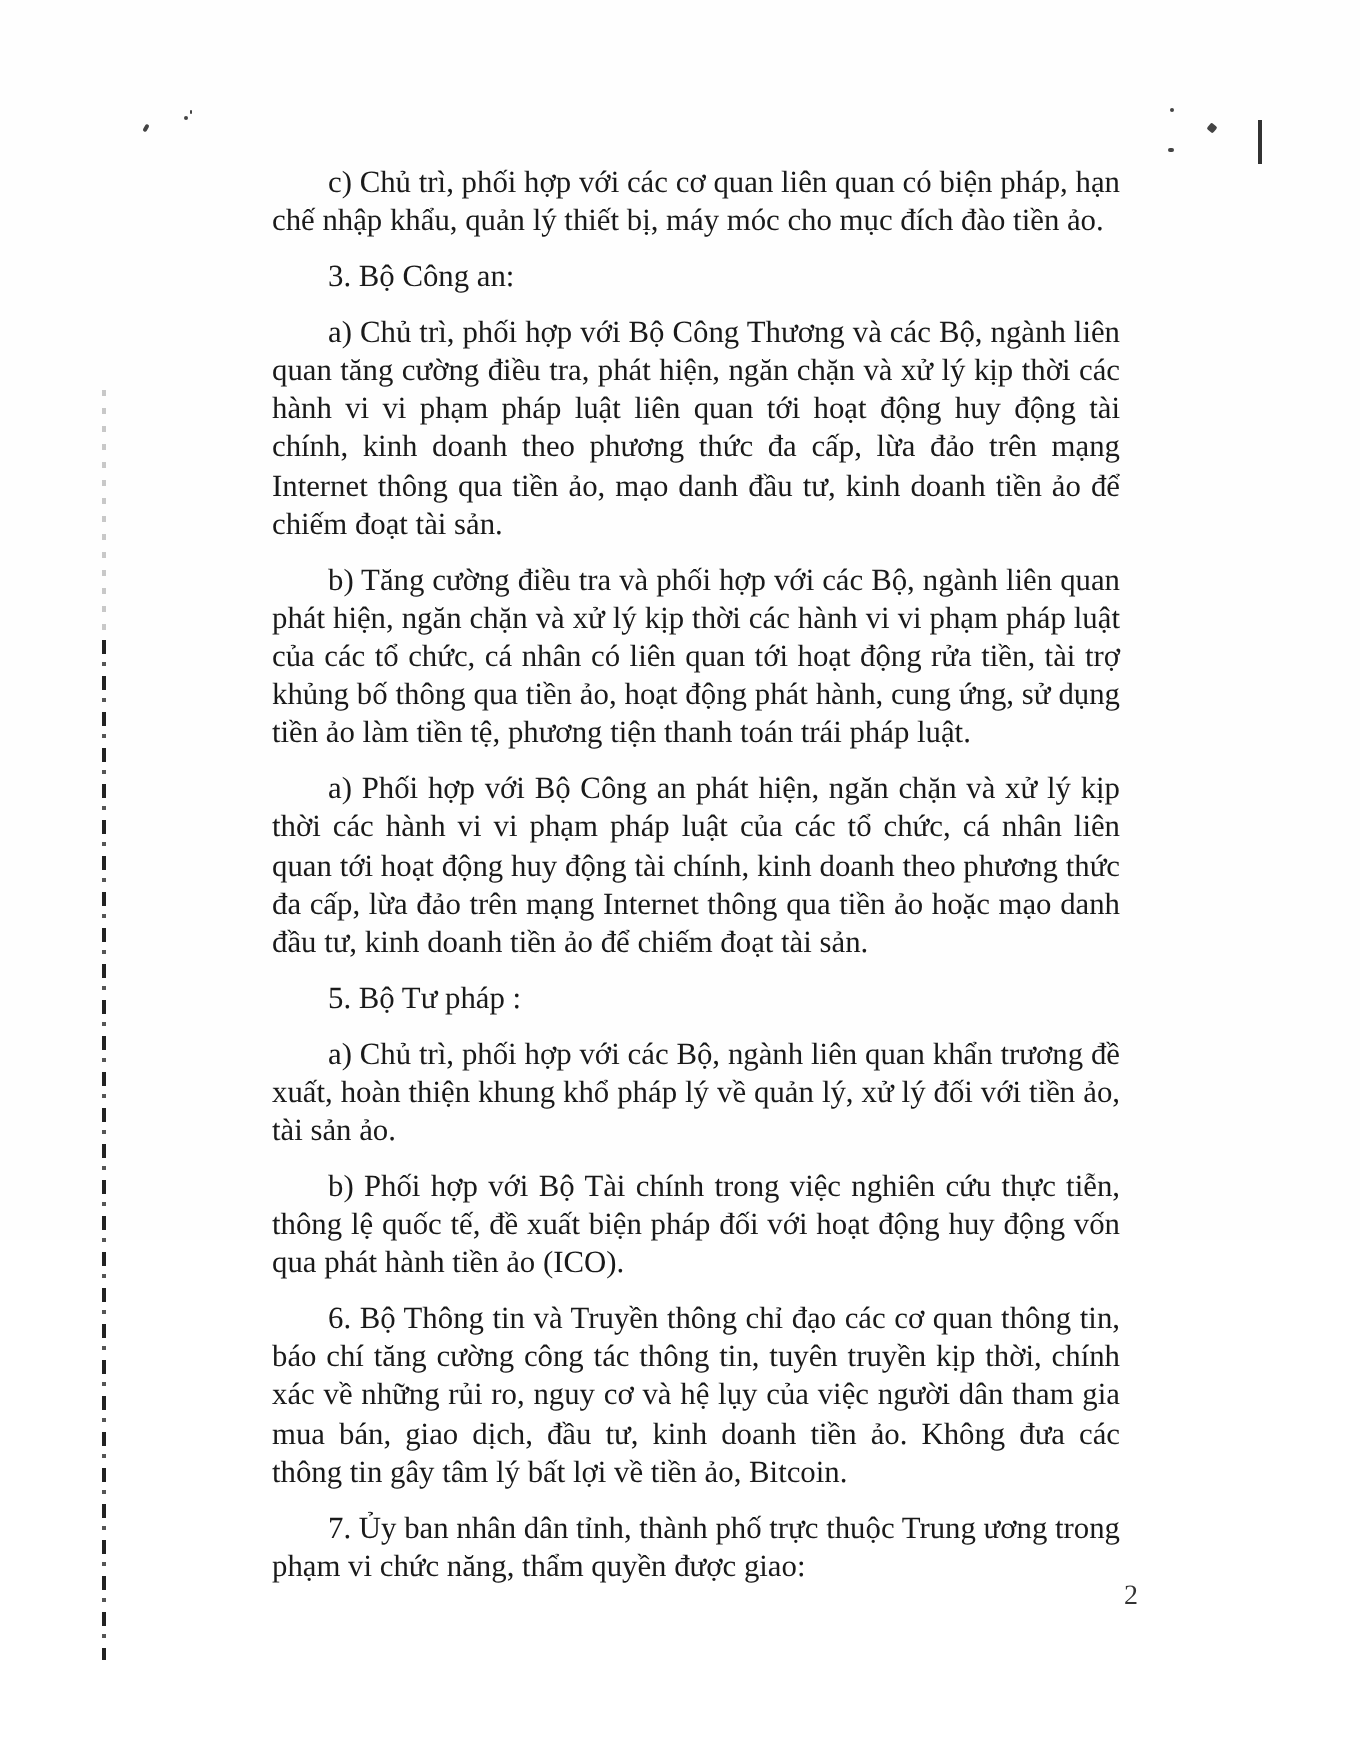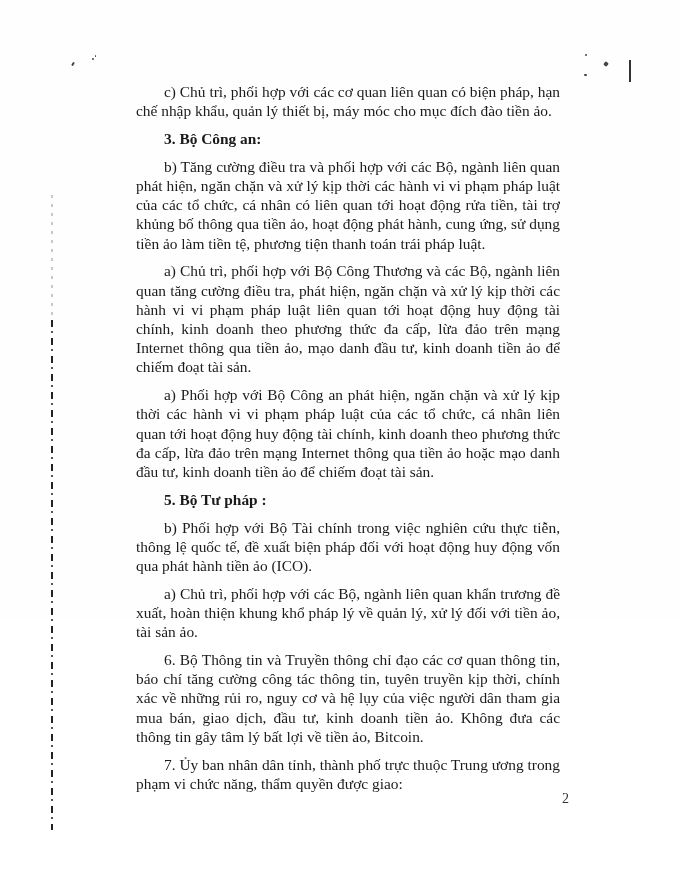--- a/index.html
+++ b/index.html
@@ -30,21 +30,20 @@
       line-height: 19.2px;
     }
     .para {
       margin: 0 0 8.6px 0;
       text-align: justify;
       text-indent: 28px;
     }
     .heading {
       margin: 0 0 8.6px 0;
       text-indent: 28px;
-      font-weight: bold;
     }
     .page-number {
       position: absolute;
       left: 562px;
       top: 791px;
       font-size: 14px;
       color: #333;
     }
     
     .margin-line {
@@ -86,25 +85,25 @@
   <div class="speck" style="left:584px;top:74px;width:3px;height:2px;"></div>
   <div class="speck" style="left:585px;top:54px;width:2px;height:2px;"></div>
   <div class="right-edge"></div>
 
   <div class="margin-line faint" style="top:195px;height:125px;"></div>
   <div class="margin-line" style="top:320px;height:510px;"></div>
 
   <div class="content">
     <p class="para">c) Chủ trì, phối hợp với các cơ quan liên quan có biện pháp, hạn chế nhập khẩu, quản lý thiết bị, máy móc cho mục đích đào tiền ảo.</p>
     <p class="heading">3. Bộ Công an:</p>
+    <p class="para">a) Chủ trì, phối hợp với Bộ Công Thương và các Bộ, ngành liên quan tăng cường điều tra, phát hiện, ngăn chặn và xử lý kịp thời các hành vi vi phạm pháp luật liên quan tới hoạt động huy động tài chính, kinh doanh theo phương thức đa cấp, lừa đảo trên mạng Internet thông qua tiền ảo, mạo danh đầu tư, kinh doanh tiền ảo để chiếm đoạt tài sản.</p>
     <p class="para">b) Tăng cường điều tra và phối hợp với các Bộ, ngành liên quan phát hiện, ngăn chặn và xử lý kịp thời các hành vi vi phạm pháp luật của các tổ chức, cá nhân có liên quan tới hoạt động rửa tiền, tài trợ khủng bố thông qua tiền ảo, hoạt động phát hành, cung ứng, sử dụng tiền ảo làm tiền tệ, phương tiện thanh toán trái pháp luật.</p>
-    <p class="para">a) Chủ trì, phối hợp với Bộ Công Thương và các Bộ, ngành liên quan tăng cường điều tra, phát hiện, ngăn chặn và xử lý kịp thời các hành vi vi phạm pháp luật liên quan tới hoạt động huy động tài chính, kinh doanh theo phương thức đa cấp, lừa đảo trên mạng Internet thông qua tiền ảo, mạo danh đầu tư, kinh doanh tiền ảo để chiếm đoạt tài sản.</p>
     <p class="para">a) Phối hợp với Bộ Công an phát hiện, ngăn chặn và xử lý kịp thời các hành vi vi phạm pháp luật của các tổ chức, cá nhân liên quan tới hoạt động huy động tài chính, kinh doanh theo phương thức đa cấp, lừa đảo trên mạng Internet thông qua tiền ảo hoặc mạo danh đầu tư, kinh doanh tiền ảo để chiếm đoạt tài sản.</p>
     <p class="heading">5. Bộ Tư pháp :</p>
+    <p class="para">a) Chủ trì, phối hợp với các Bộ, ngành liên quan khẩn trương đề xuất, hoàn thiện khung khổ pháp lý về quản lý, xử lý đối với tiền ảo, tài sản ảo.</p>
     <p class="para">b) Phối hợp với Bộ Tài chính trong việc nghiên cứu thực tiễn, thông lệ quốc tế, đề xuất biện pháp đối với hoạt động huy động vốn qua phát hành tiền ảo (ICO).</p>
-    <p class="para">a) Chủ trì, phối hợp với các Bộ, ngành liên quan khẩn trương đề xuất, hoàn thiện khung khổ pháp lý về quản lý, xử lý đối với tiền ảo, tài sản ảo.</p>
     <p class="para">6. Bộ Thông tin và Truyền thông chỉ đạo các cơ quan thông tin, báo chí tăng cường công tác thông tin, tuyên truyền kịp thời, chính xác về những rủi ro, nguy cơ và hệ lụy của việc người dân tham gia mua bán, giao dịch, đầu tư, kinh doanh tiền ảo. Không đưa các thông tin gây tâm lý bất lợi về tiền ảo, Bitcoin.</p>
     <p class="para">7. Ủy ban nhân dân tỉnh, thành phố trực thuộc Trung ương trong phạm vi chức năng, thẩm quyền được giao:</p>
 
   </div>
 
   <div class="page-number">2</div>
 </div>
 
 </body></html>

